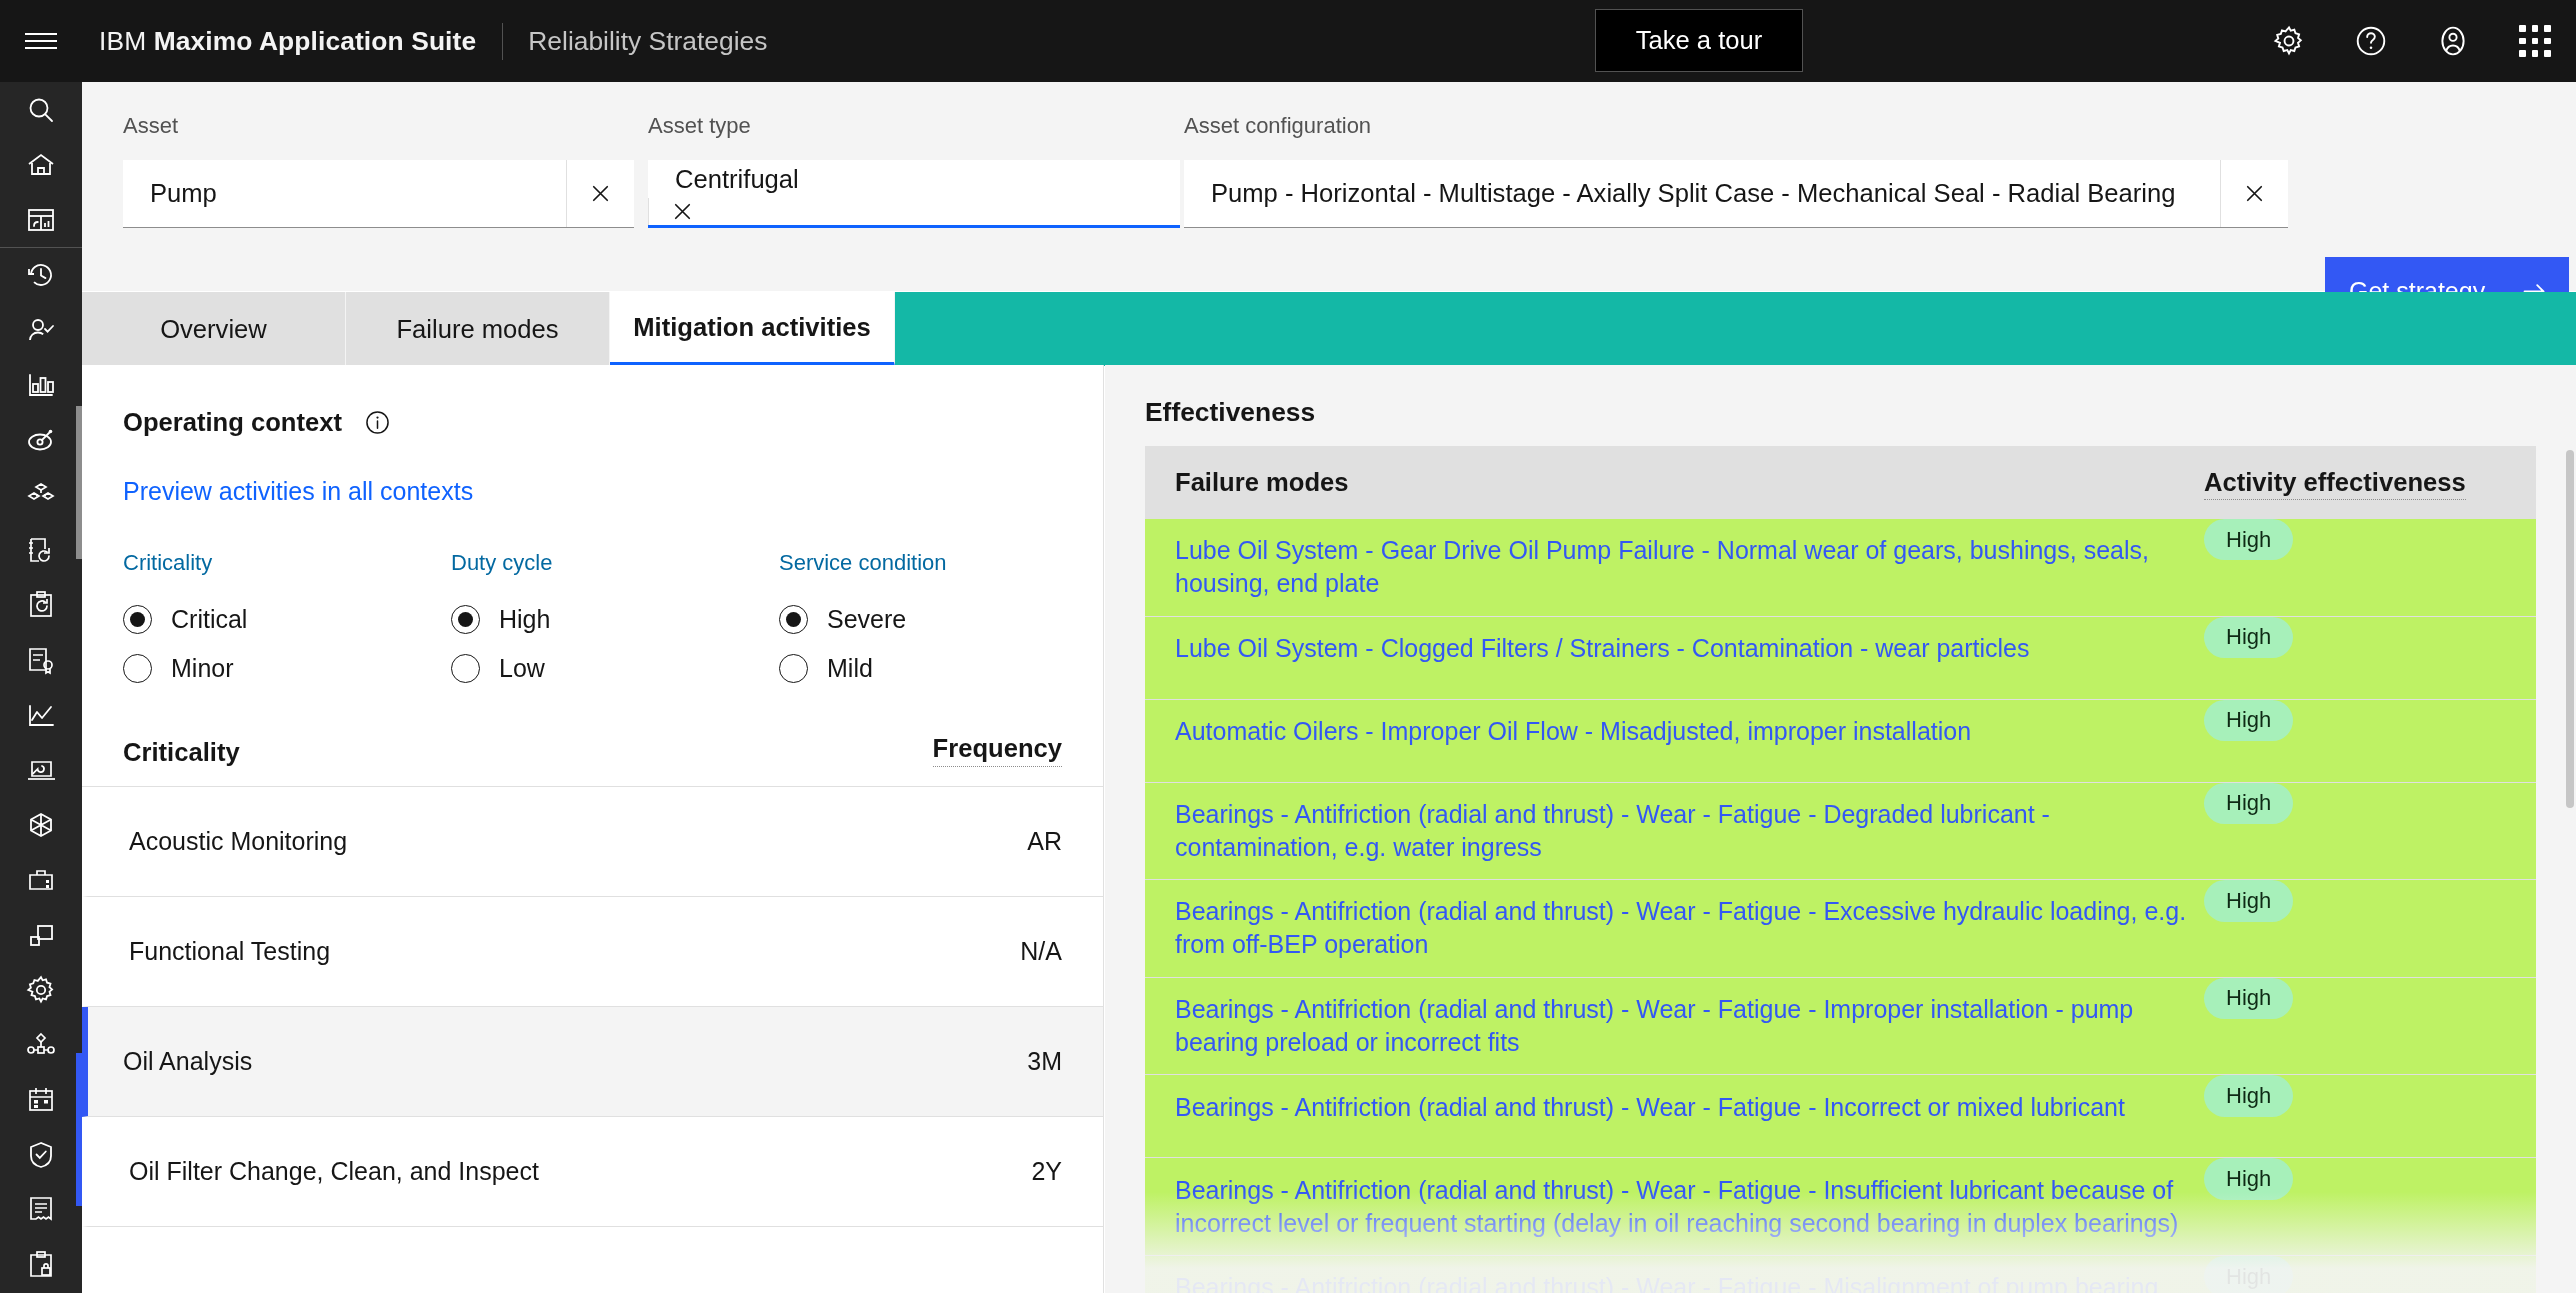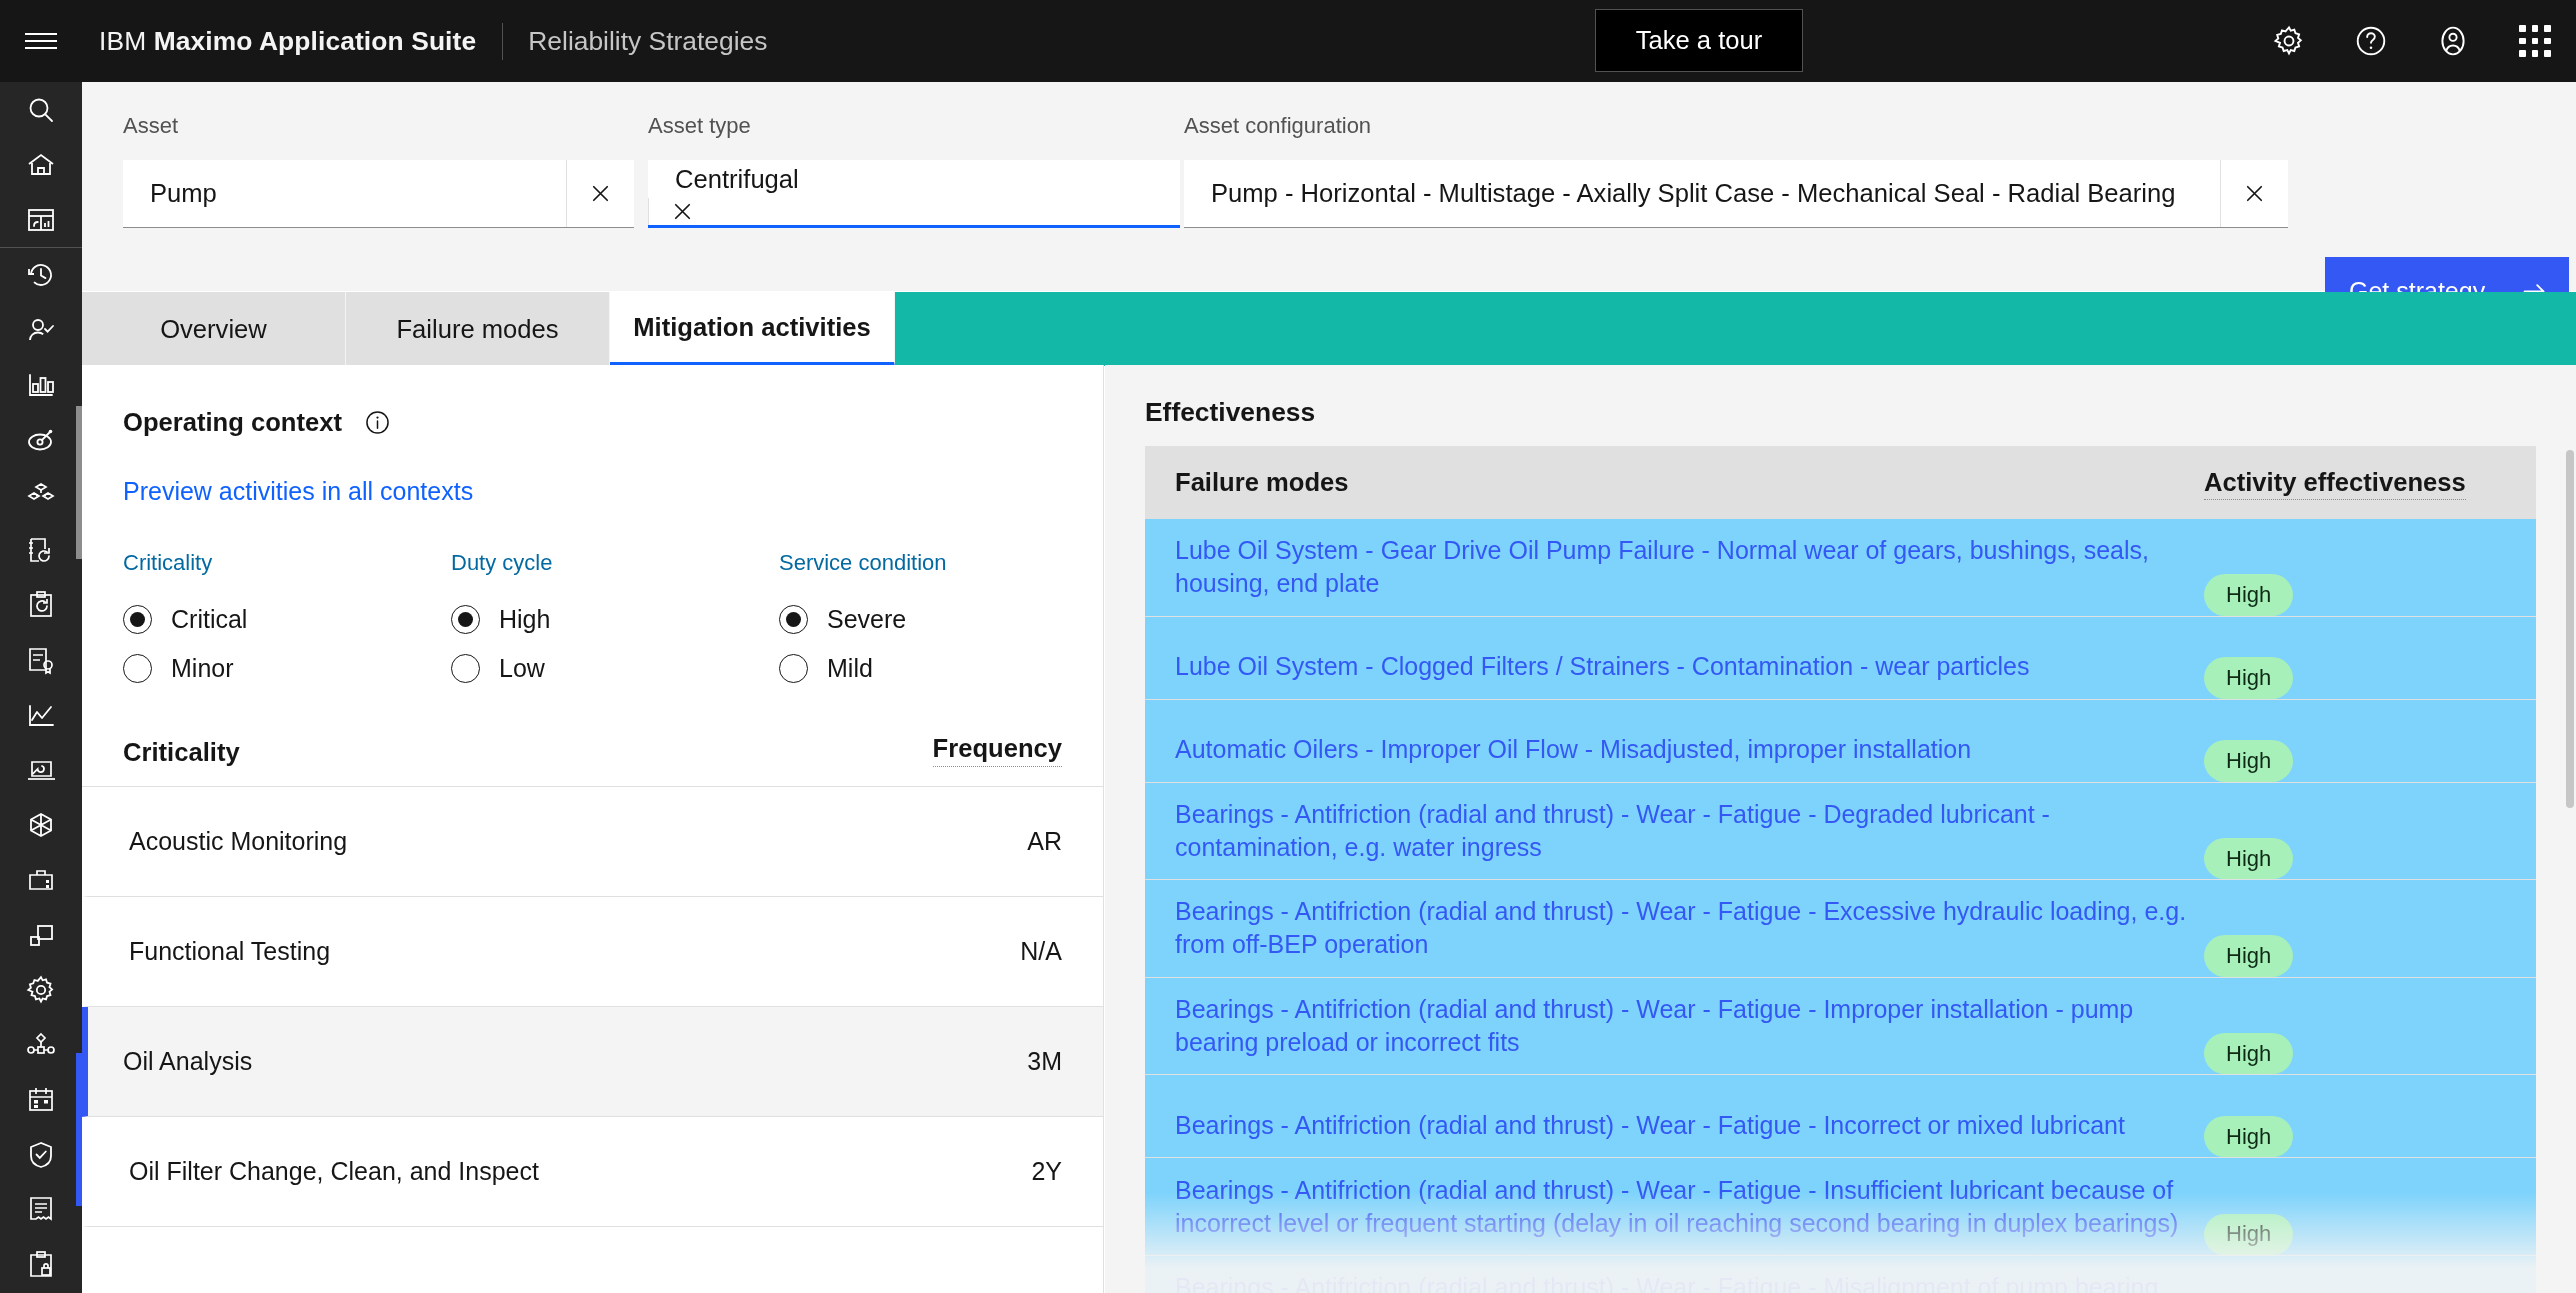--- a/index.html
+++ b/index.html
@@ -163,22 +163,22 @@
   }
   .eff-thead {
     display: flex; align-items: center; height: 73px; background: #e0e0e0;
   }
   .eff-th-1 { flex: 1; font-size: 25.6px; font-weight: 700; color: #161616; padding-left: 30px; }
   .eff-th-2 {
     width: 332px; font-size: 25.6px; font-weight: 700; color: #161616;
   }
   .eff-th-2 span { border-bottom: 1.7px dotted #8d8d8d; padding-bottom: 2.6px; }
   .eff-row {
-    display: flex; align-items: flex-end; min-height: 83px;
-    border-bottom: 0.9px solid #e0e0e0; background: #7dd3fc;
+    display: flex; align-items: flex-start; min-height: 83px;
+    border-bottom: 0.9px solid #e0e0e0; background: #bef264;
   }
   .eff-fm {
     flex: 1; font-size: 25px; color: #3358f4; padding: 15.3px 17px 15.3px 30px;
     line-height: 1.32; cursor: pointer;
   }
   .eff-ae { width: 332px; display: flex; align-items: center; }
   .badge {
     background: #a7f0ba; color: #0e2a15; font-size: 22px;
     border-radius: 851px; padding: 7.7px 22px; display: inline-block;
   }

